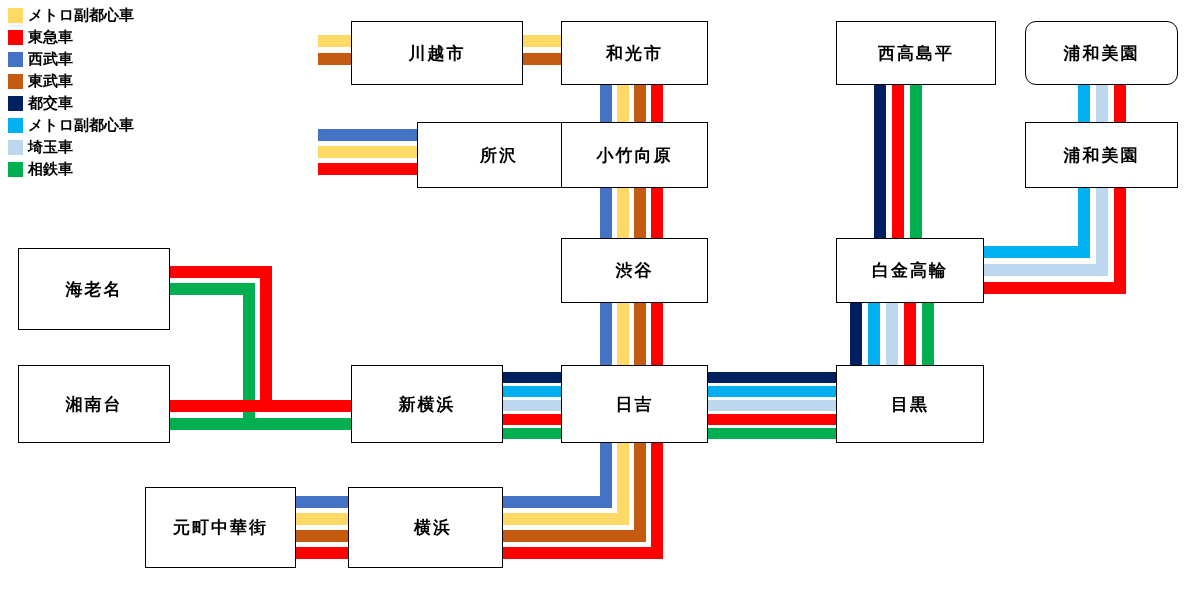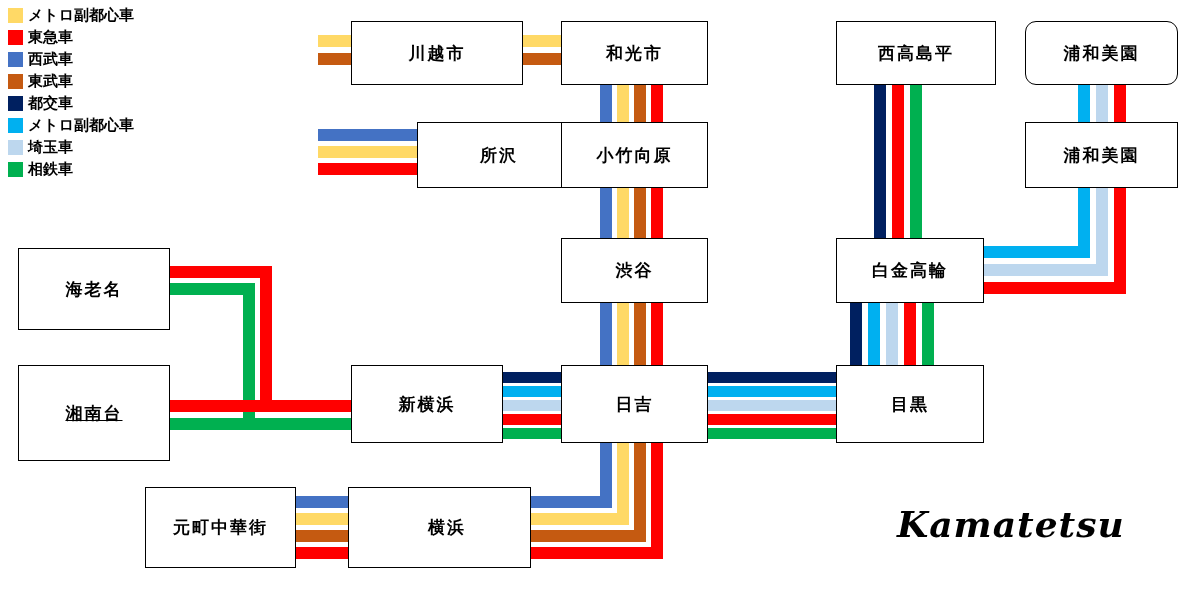--- a/index.html
+++ b/index.html
@@ -99,26 +99,26 @@
       <div class="station" style="left: 351px; top: 21px; width: 172px; height: 64px;">川越市</div>
       <div class="station" style="left: 561px; top: 21px; width: 147px; height: 64px;">和光市</div>
       <div class="station" style="left: 836px; top: 21px; width: 160px; height: 64px;">西高島平</div>
       <div class="station" style="left: 1025px; top: 21px; width: 153px; height: 64px; border-radius: 11px;">浦和美園</div>
       <div class="station" style="left: 369px; top: 122px; width: 164px; height: 66px; margin-left: 48px;">所沢</div>
       <div class="station" style="left: 561px; top: 122px; width: 147px; height: 66px;">小竹向原</div>
       <div class="station" style="left: 1025px; top: 122px; width: 153px; height: 66px;">浦和美園</div>
       <div class="station" style="left: 561px; top: 238px; width: 147px; height: 65px;">渋谷</div>
       <div class="station" style="left: 836px; top: 238px; width: 148px; height: 65px; text-align: center;">白金高輪</div>
       <div class="station" style="left: 18px; top: 248px; width: 152px; height: 82px;">海老名</div>
-      <div class="station" style="left: 18px; top: 365px; width: 152px; height: 96px; text-decoration: underline;">湘南台</div>
+      <div class="station" style="left: 18px; top: 365px; width: 152px; height: 78px;">湘南台</div>
       <div class="station" style="left: 351px; top: 365px; width: 152px; height: 78px;">新横浜</div>
       <div class="station" style="left: 561px; top: 365px; width: 147px; height: 78px;">日吉</div>
       <div class="station" style="left: 836px; top: 365px; width: 148px; height: 78px;">目黒</div>
       <div class="station" style="left: 145px; top: 487px; width: 151px; height: 81px;">元町中華街</div>
-      <div class="station" style="left: 348px; top: 487px; width: 183px; height: 81px; padding-left: 15px;">横浜</div>
+      <div class="station" style="left: 348px; top: 487px; width: 155px; height: 81px; padding-left: 15px;">横浜</div>
     </div>
   <div id="legend">
       <div class="legend-row">
         <span class="swatch" style="background: rgb(255, 217, 102);"></span>
         <span class="legend-label">メトロ副都心車</span>
       </div>
       <div class="legend-row">
         <span class="swatch" style="background: rgb(255, 0, 0);"></span>
         <span class="legend-label">東急車</span>
       </div>
@@ -140,14 +140,13 @@
       </div>
       <div class="legend-row">
         <span class="swatch" style="background: rgb(189, 215, 238);"></span>
         <span class="legend-label">埼玉車</span>
       </div>
       <div class="legend-row">
         <span class="swatch" style="background: rgb(0, 176, 80);"></span>
         <span class="legend-label">相鉄車</span>
       </div>
     </div>
-  <div id="logo">Kamatetsu</div>
 </div>
 
 </body></html>

